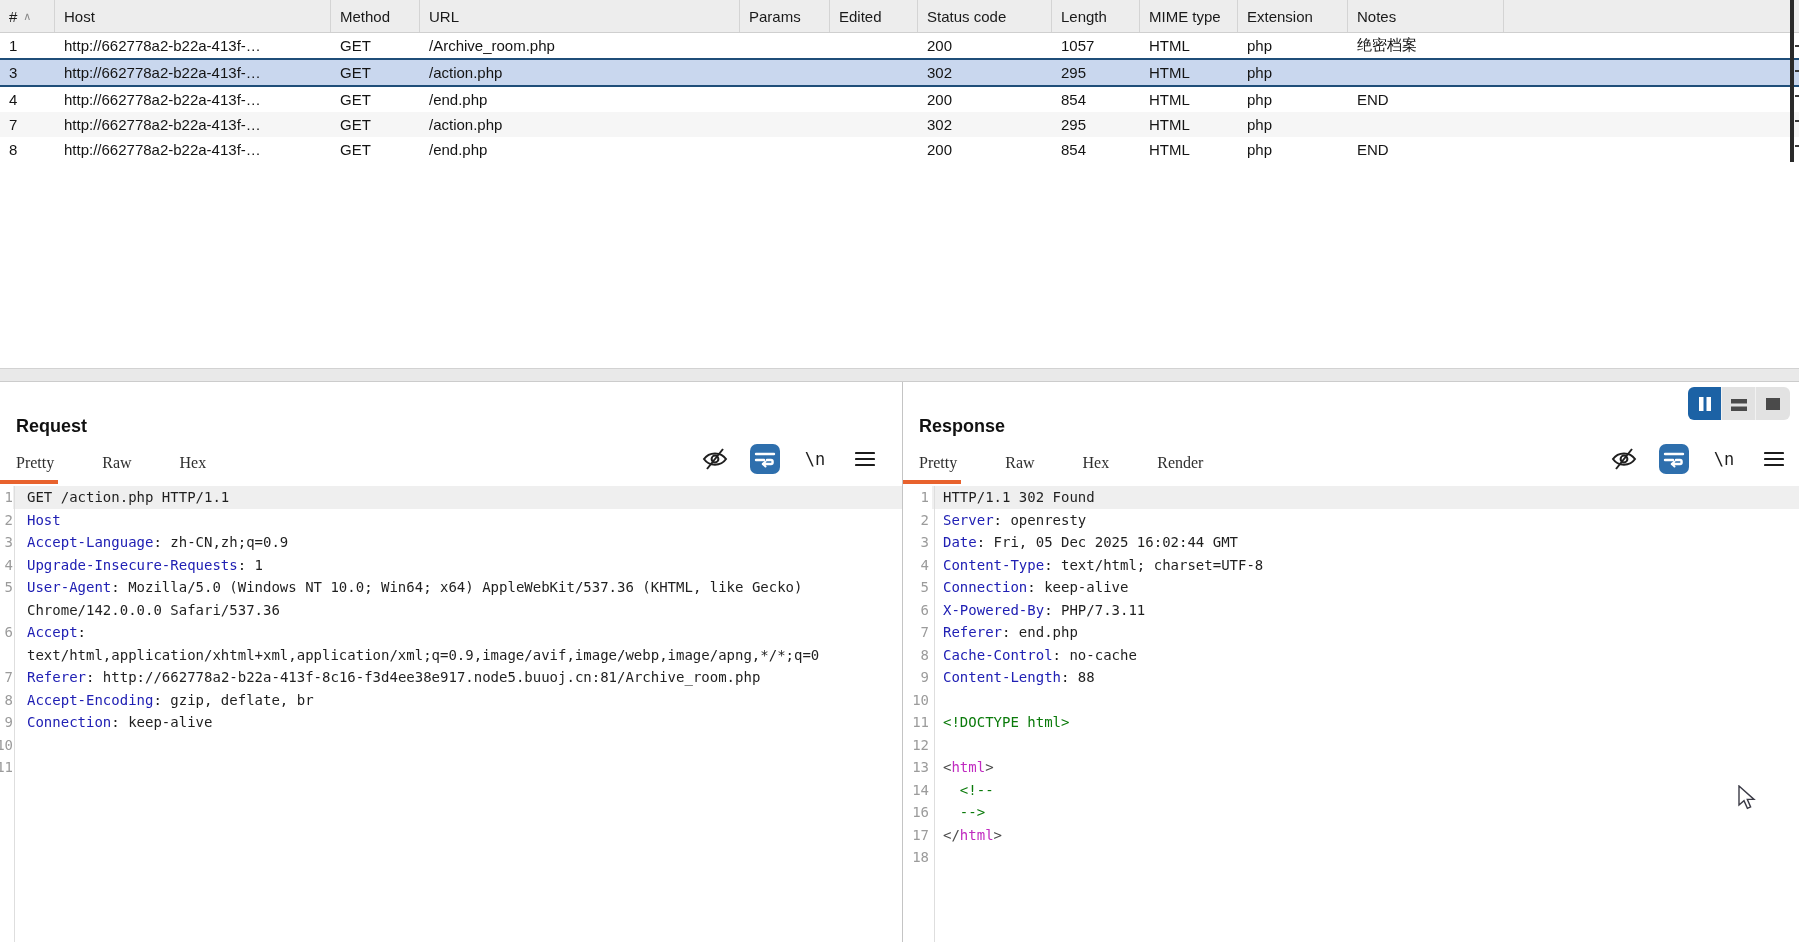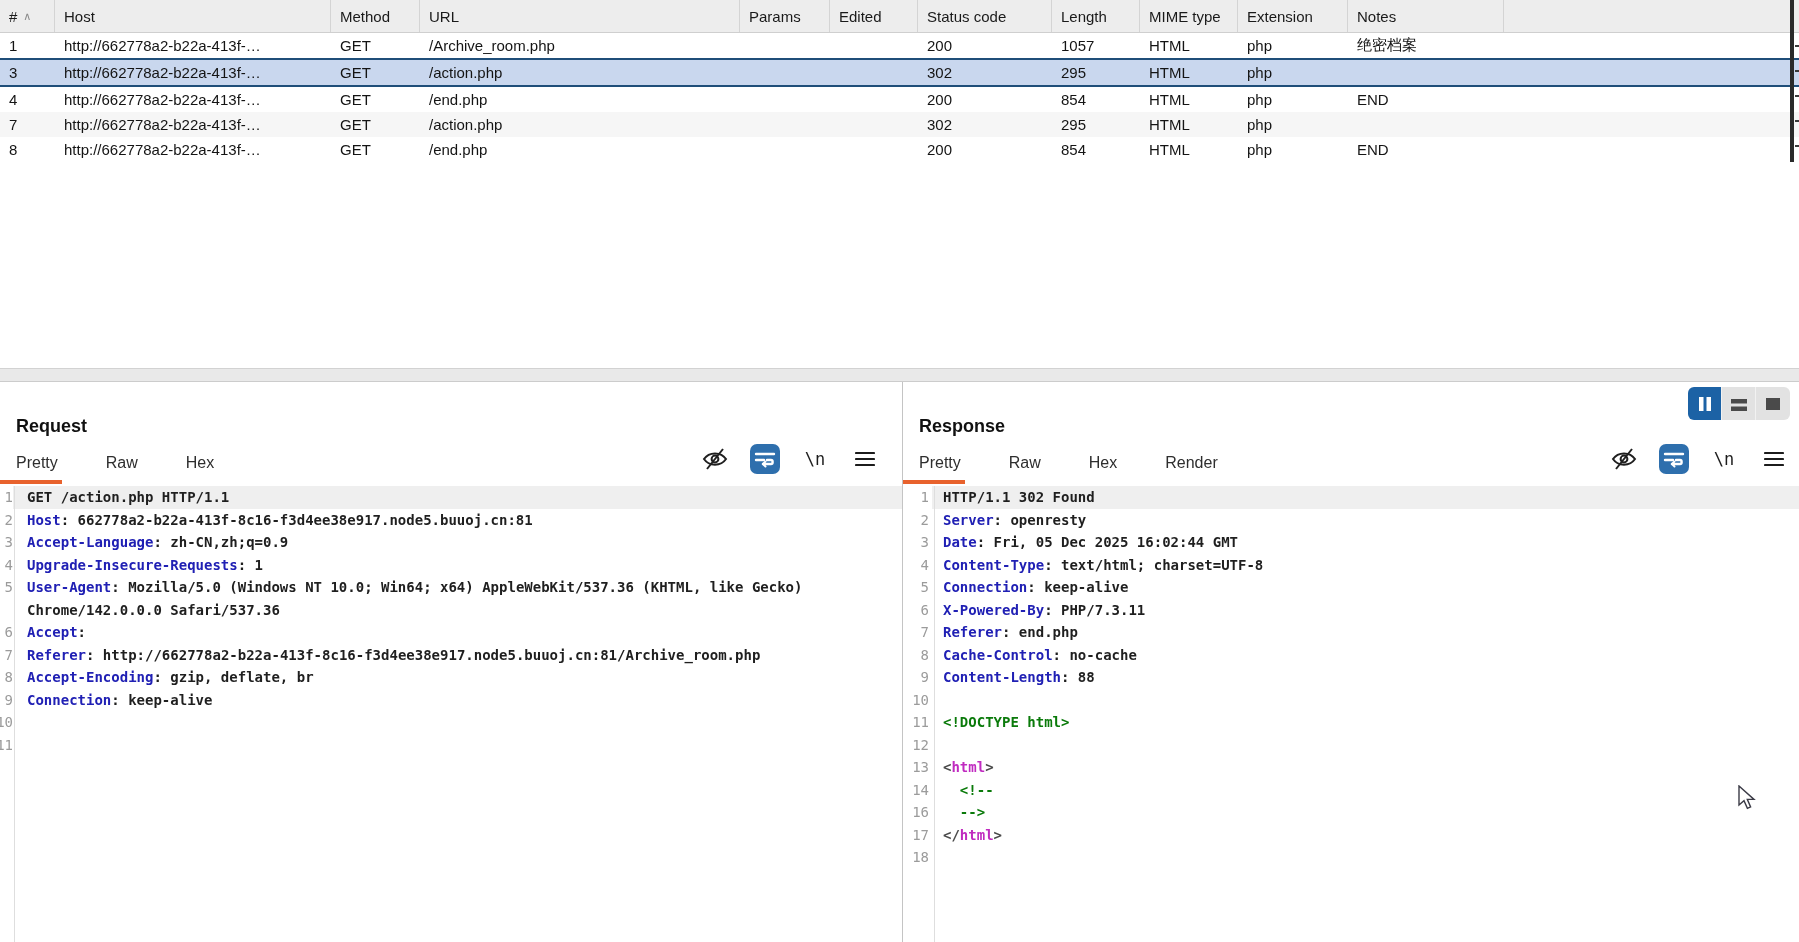--- a/index.html
+++ b/index.html
@@ -27,21 +27,21 @@
 
   
   .bottom { position:absolute; left:0; top:382px; width:1799px; height:560px; }
   .panel { position:absolute; top:0; height:560px; }
   .panel-request  { left:0;     width:902px; }
   .panel-response { left:903px; width:896px; }
   .v-divider { position:absolute; left:902px; top:0; width:1px; height:560px; background:#c4c4c4; }
 
   .panel-title { position:absolute; top:34px; left:16px; font-size:18px; font-weight:bold; color:#111; }
   .tabs { position:absolute; top:72px; left:16px; display:flex; gap:48px; }
-  .tab { position:relative; font-size:16px; color:#2e2e2e; cursor:default; }
+  .tab { position:relative; font-size:16px; color:#2e2e2e; cursor:default;font-family:Liberation Serif, serif; }
   .tab.active::after { content:""; position:absolute; left:-16px; right:-4px; bottom:-12px;
                        height:4px; background:#e8622d; }
 
   .icon-row { position:absolute; top:62px; display:flex; align-items:center; gap:20px; }
   .panel-request .icon-row { right:22px; }
   .panel-response .icon-row { right:10px; }
   .mini-icon { width:30px; height:30px; display:flex; align-items:center; justify-content:center; }
   .wrap-btn { background:#2e6fad; border-radius:7px; }
   .nl-glyph { font-family:"DejaVu Sans Mono", monospace; font-size:17px; color:#1c1c1c; }
 
@@ -57,21 +57,21 @@
   .editor { position:absolute; top:104px; left:0; right:0; bottom:0;
             font-family:"DejaVu Sans Mono", monospace; font-size:14px; }
   .gut-line { position:absolute; top:0; bottom:0; width:1px; background:#dedede; }
   .panel-request  .gut-line { left:14px; }
   .panel-response .gut-line { left:31px; }
   .ed-row { display:flex; height:22.5px; align-items:center; }
   .gut { color:#9b9b9b; text-align:right; overflow:hidden; direction:rtl; flex:none; }
   .panel-request  .gut { width:13px; }
   .panel-response .gut { width:29px; padding-right:3px; }
   .txt { flex:1 1 auto; white-space:pre; overflow:hidden; padding-left:14px; color:#1f1f1f; height:100%;
-         display:flex; align-items:center;font-weight:bold; }
+         display:flex; align-items:center; }
   .panel-response .txt { padding-left:11px; }
   .txt.hl { background:#efefef; }
   .c-hdr { color:#2020b4; }
   .c-grn { color:#0a7a0a; }
   .c-tag { color:#c02bc0; }
   .c-pun { color:#4a4a4a; }
 
   
   .cursor { position:absolute; left:1738px; top:785px; }
 </style>
@@ -243,41 +243,45 @@
     </div>
     <div class="editor">
       <div class="gut-line"></div>
       <div id="req-lines">
           <div class="ed-row">
             <div class="gut">1</div>
             <div class="txt hl"><span class="c-txt">GET /action.php HTTP/1.1</span></div>
           </div>
           <div class="ed-row">
             <div class="gut">2</div>
-            <div class="txt"><span class="c-hdr">Host</span><span class="c-txt">: 662778a2-b22a-413f-8c16-f3d4ee38e917.node5.buuoj.cn:81</span></div>
+            <div class="txt"><span class="c-hdr">Host</span></div>
           </div>
           <div class="ed-row">
             <div class="gut">3</div>
             <div class="txt"><span class="c-hdr">Accept-Language</span><span class="c-txt">: zh-CN,zh;q=0.9</span></div>
           </div>
           <div class="ed-row">
             <div class="gut">4</div>
             <div class="txt"><span class="c-hdr">Upgrade-Insecure-Requests</span><span class="c-txt">: 1</span></div>
           </div>
           <div class="ed-row">
             <div class="gut">5</div>
             <div class="txt"><span class="c-hdr">User-Agent</span><span class="c-txt">: Mozilla/5.0 (Windows NT 10.0; Win64; x64) AppleWebKit/537.36 (KHTML, like Gecko)</span></div>
           </div>
           <div class="ed-row">
             <div class="gut"></div>
             <div class="txt"><span class="c-txt">Chrome/142.0.0.0 Safari/537.36</span></div>
           </div>
           <div class="ed-row">
             <div class="gut">6</div>
             <div class="txt"><span class="c-hdr">Accept</span><span class="c-txt">:</span></div>
+          </div>
+          <div class="ed-row">
+            <div class="gut"></div>
+            <div class="txt"><span class="c-txt">text/html,application/xhtml+xml,application/xml;q=0.9,image/avif,image/webp,image/apng,*/*;q=0</span></div>
           </div>
           <div class="ed-row">
             <div class="gut">7</div>
             <div class="txt"><span class="c-hdr">Referer</span><span class="c-txt">: http://662778a2-b22a-413f-8c16-f3d4ee38e917.node5.buuoj.cn:81/Archive_room.php</span></div>
           </div>
           <div class="ed-row">
             <div class="gut">8</div>
             <div class="txt"><span class="c-hdr">Accept-Encoding</span><span class="c-txt">: gzip, deflate, br</span></div>
           </div>
           <div class="ed-row">

